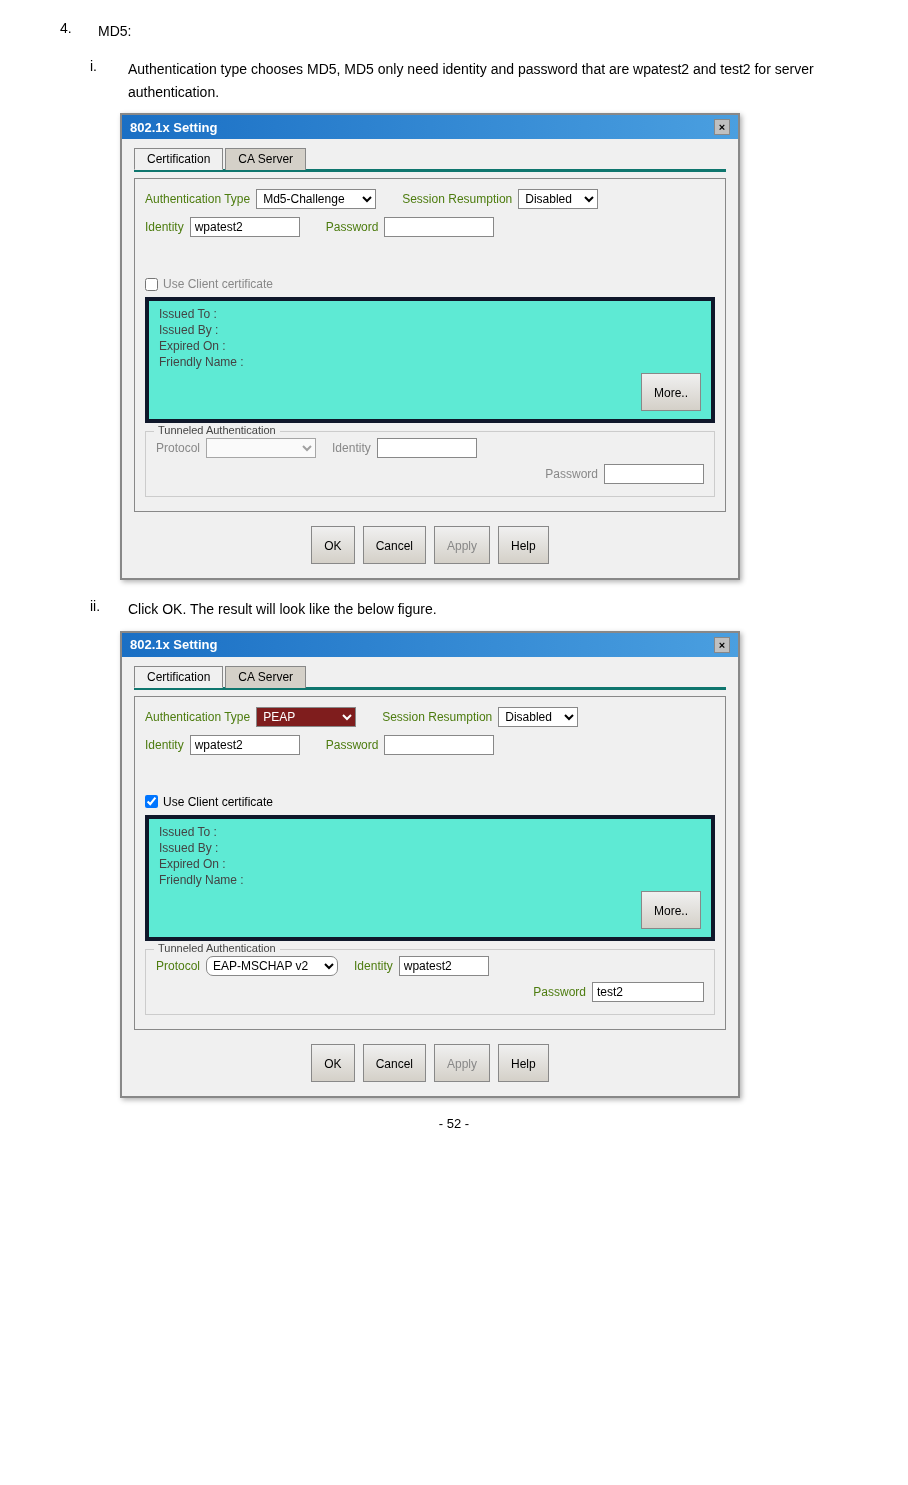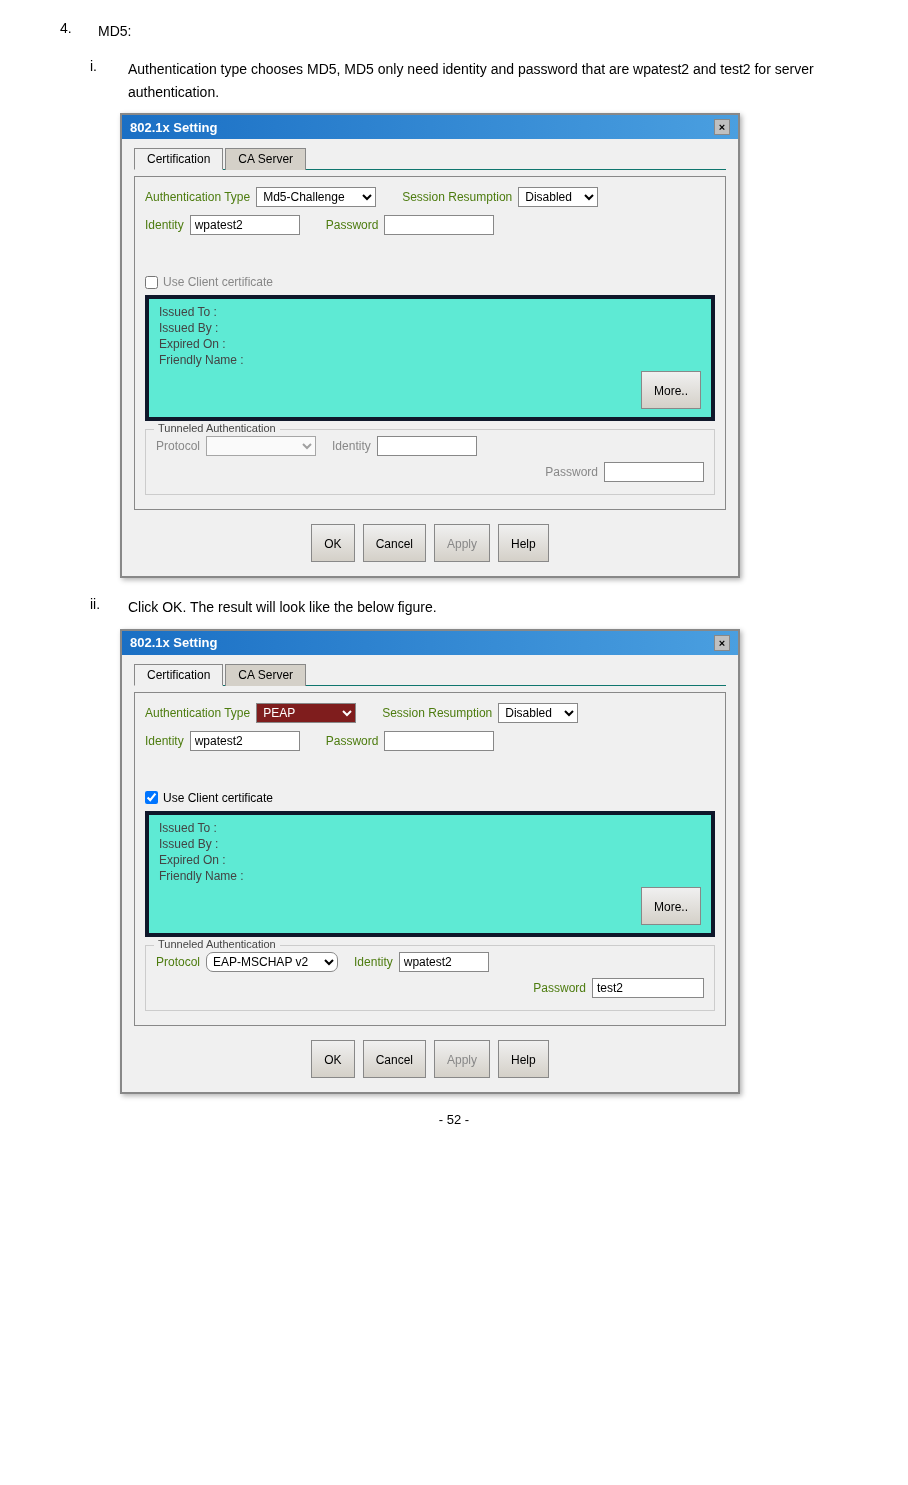--- a/index.html
+++ b/index.html
@@ -86,21 +86,21 @@
 
     .dialog-body {
       padding: 8px 12px 10px;
     }
 
     
     .tab-bar {
       display: flex;
       gap: 0;
       margin-bottom: 6px;
-      border-bottom: 1px solid #0f766e;
+      border-bottom: 3px solid #0f766e;
     }
 
     .tab {
       padding: 3px 12px;
       border: 1px solid #888;
       border-bottom: none;
       background: #d4d0c8;
       font-size: 12px;
       cursor: pointer;
       margin-right: 2px;

